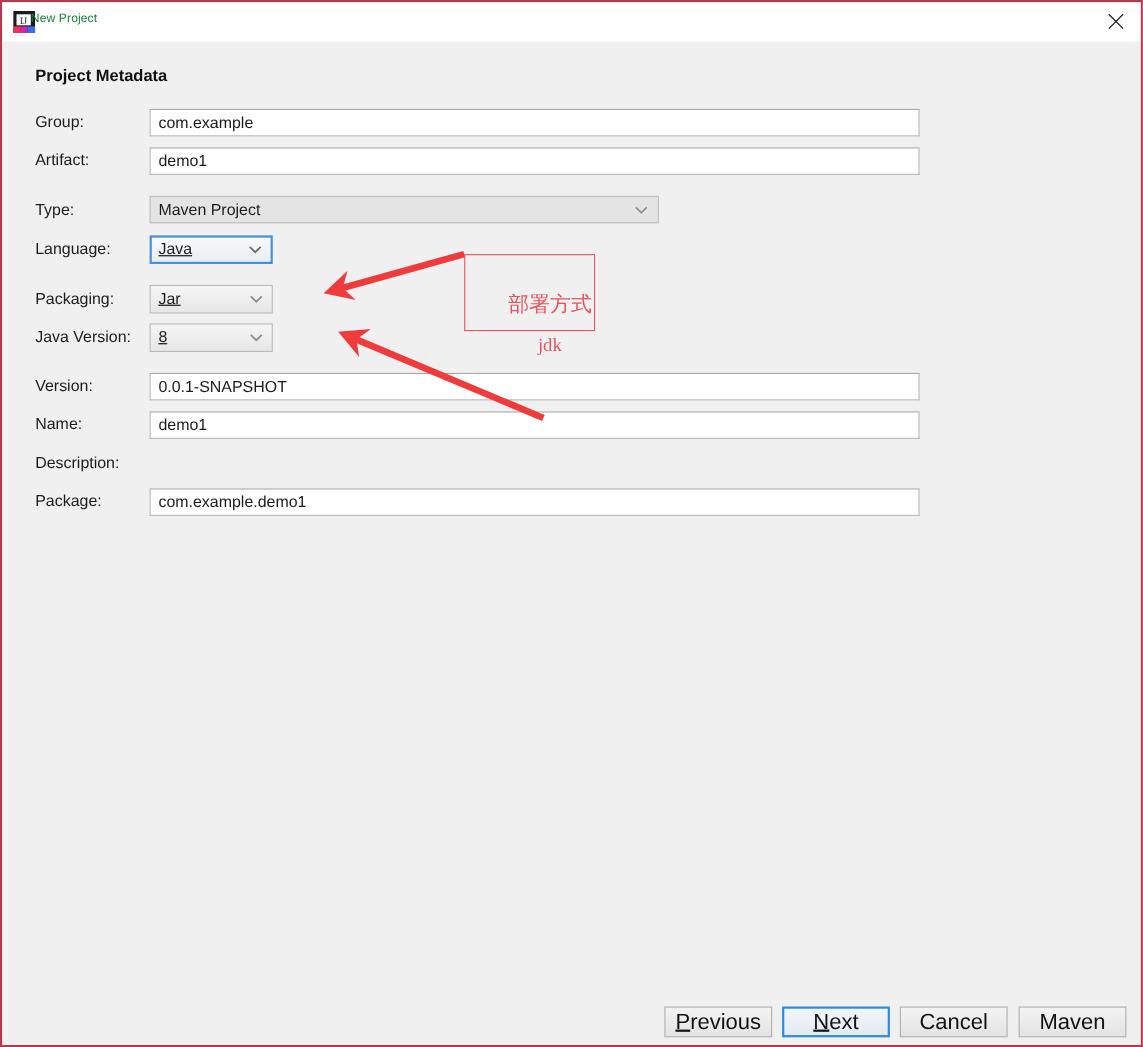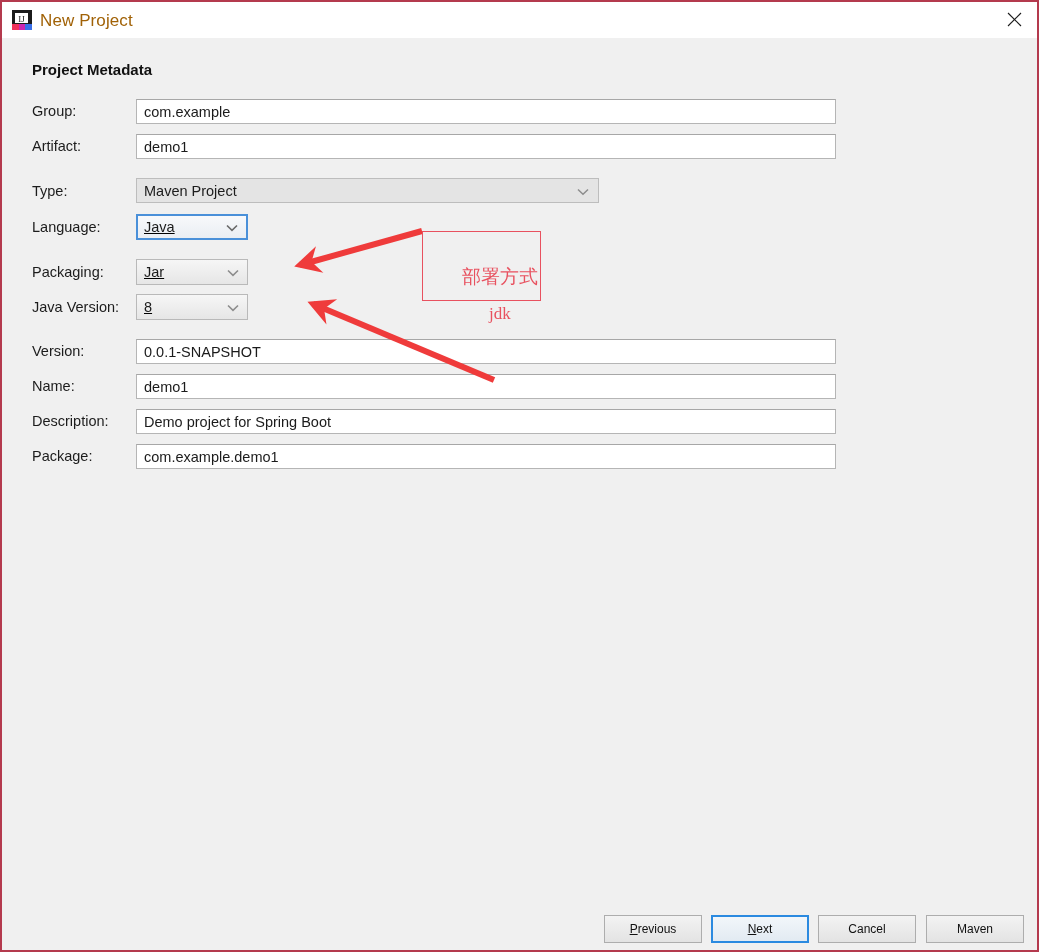--- a/index.html
+++ b/index.html
@@ -33,23 +33,23 @@
     background: #ffffff;
     border-bottom: 1px solid #e2e2e2;
   }
   #app-icon {
     position: absolute;
     left: 10px; top: 8px;
     width: 44px; height: 20px;
   }
   #title-text {
     position: absolute;
-    left: 38px; top: 9px;
-    font-size: 17px;
-    color: #a16207;
+    left: 26px; top: 9px;
+    font-size: 11px;
+    color: #15803d;
     letter-spacing: 0.1px;
   }
   #close-btn {
     position: absolute;
     right: 0; top: 0;
     width: 46px; height: 35px;
     display: flex;
     align-items: center;
     justify-content: center;
     cursor: pointer;
@@ -189,21 +189,21 @@
     color: #e8515f;
     font-family: "Liberation Serif", serif;
   }
   .dlg-btn {
     position: absolute;
     top: 877px;
     height: 28px;
     box-sizing: border-box;
     background: linear-gradient(#f3f3f3, #e3e3e3);
     border: 1px solid #adadad;
-    font-size: 12px;
+    font-size: 20px;
     color: #111111;
     display: flex;
     align-items: center;
     justify-content: center;
     cursor: default;
     font-family: "Liberation Sans", sans-serif;
   }
   .dlg-btn.default {
     border: 2px solid #2b8ae0;
     background: linear-gradient(#f2f6fa, #e2eaf2);
@@ -285,21 +285,20 @@
       </span>
     </div>
 
     <div class="field-label" style="left:30px; top:305px;">Version:</div>
     <input class="text-input" style="top: 301px;" type="text" value="0.0.1-SNAPSHOT">
 
     <div class="field-label" style="left:30px; top:340px;">Name:</div>
     <input class="text-input" style="top: 336px;" type="text" value="demo1">
 
     <div class="field-label" style="left:30px; top:375px;">Description:</div>
-    <input class="text-input" style="top: 371px;" type="text" value="Demo project for Spring Boot">
 
     <div class="field-label" style="left:30px; top:410px;">Package:</div>
     <input class="text-input" style="top: 406px;" type="text" value="com.example.demo1">
 
     <div id="annotation">
       <svg width="1035" height="912" viewBox="0 0 1035 912">
         <defs>
           <marker id="ah" markerWidth="5" markerHeight="5" refX="3.6" refY="2.5" orient="auto" markerUnits="strokeWidth">
             <path d="M4.6,2.5 L0.2,0.2 L1.6,2.5 L0.2,4.8 Z" fill="#ef3b3b"></path>
           </marker>

